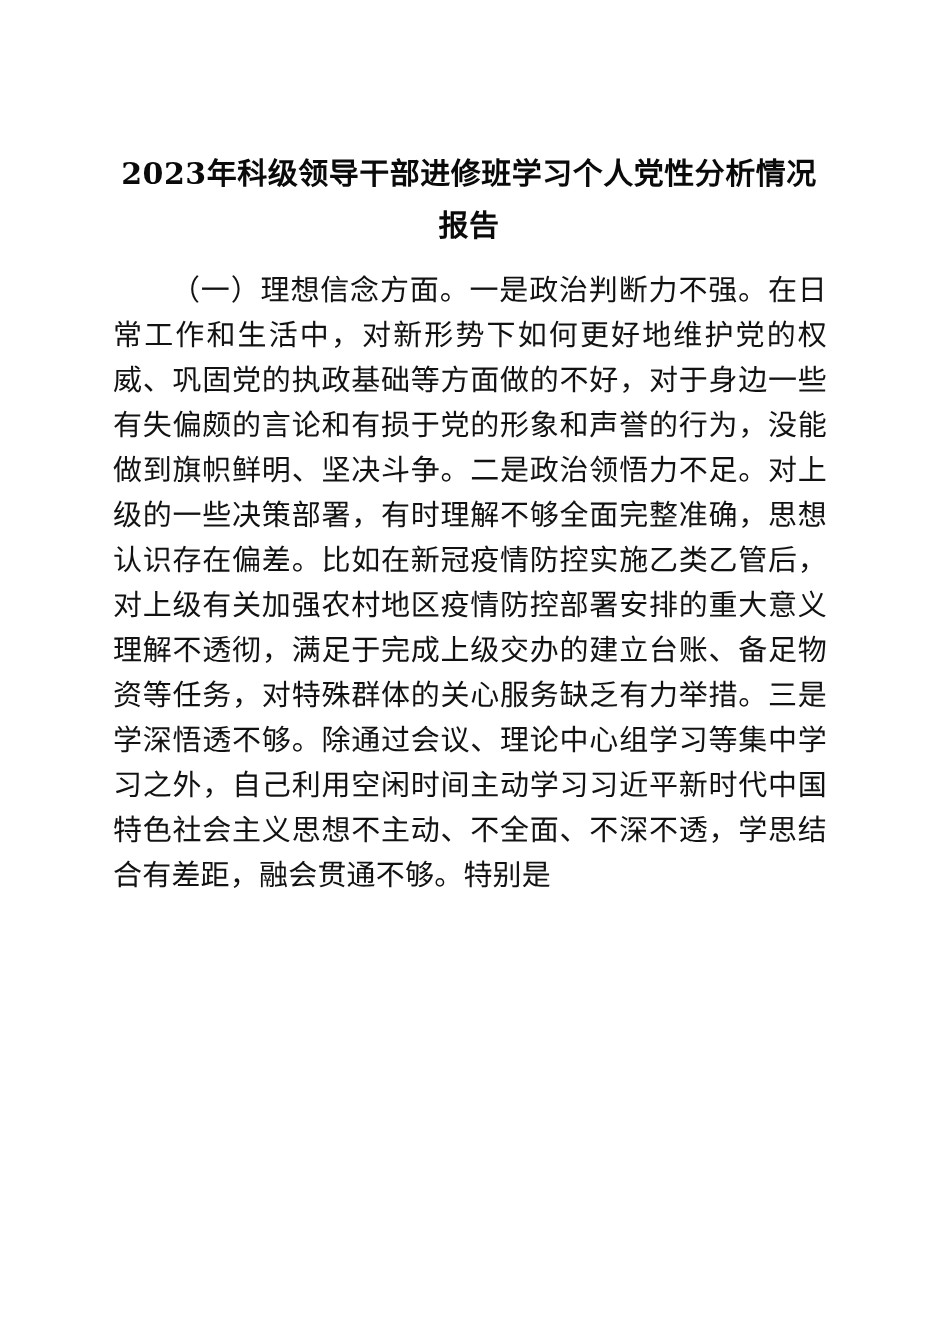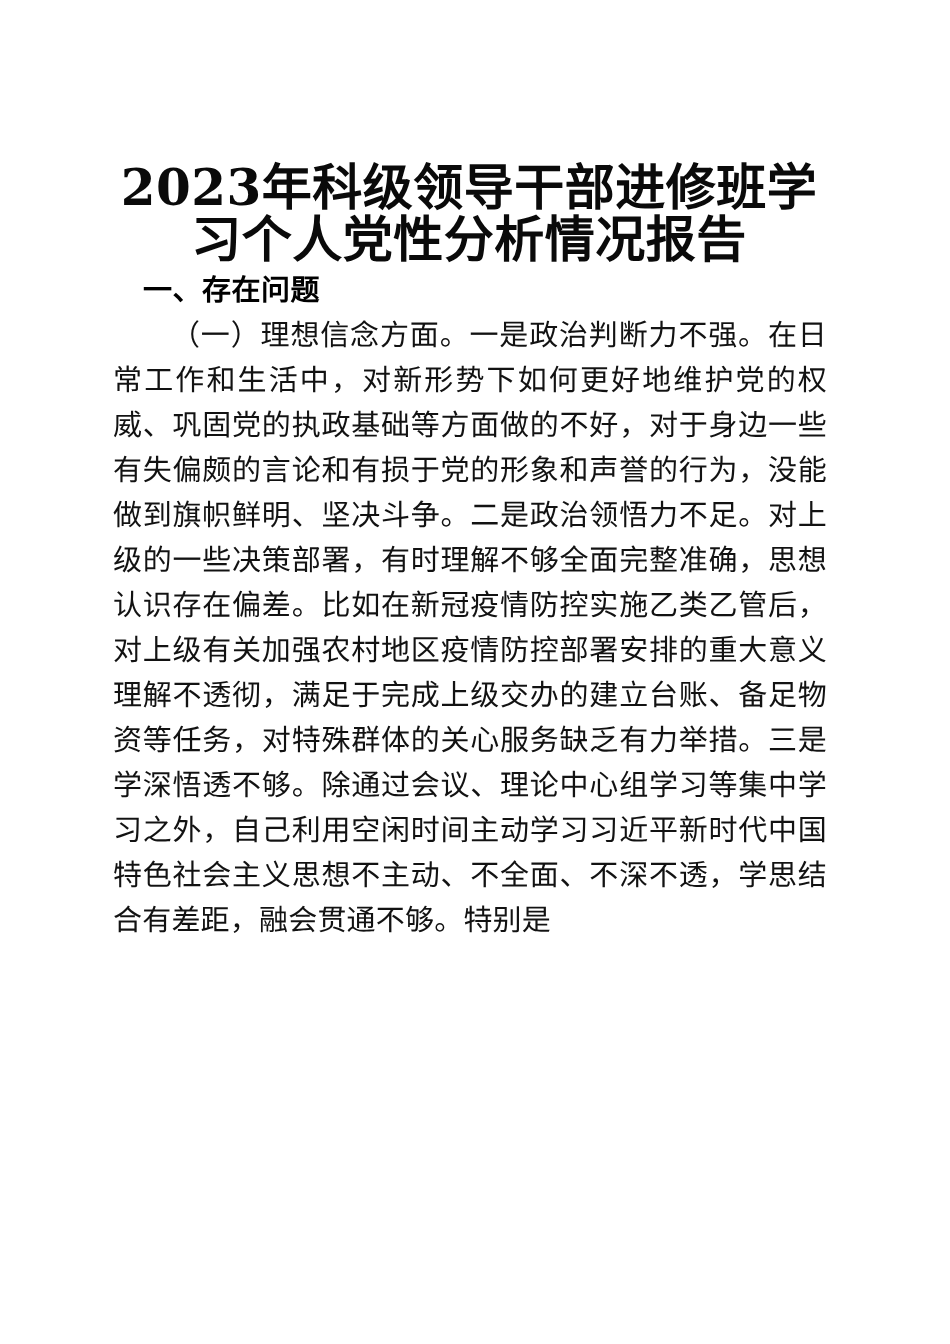--- a/index.html
+++ b/index.html
@@ -27,21 +27,21 @@
 
   
   .doc-title {
     position: absolute;
     top: 128px;
     left: 113px;
     width: 712px;
     text-align: center;
     font-family: "DejaVu Serif", "Liberation Serif", serif;
     font-weight: 700;
-    font-size: 50px;
+    font-size: 30px;
     line-height: 52px;
     letter-spacing: 0.5px;
     color: #0a0a0a;
   }
 
   
   .doc-body {
     position: absolute;
     top: 268px;
     left: 113px;
@@ -80,19 +80,18 @@
 </head>
 <body>
 
 <div class="page">
 
   <h1 class="doc-title">2023年科级领导干部进修班学习个人党性分析情况报告</h1>
 
   <div class="doc-body">
 
 
-    <h2 class="heading">一、存在问题</h2>
 
     <p class="para indent">（一）理想信念方面。一是政治判断力不强。在日常工作和生活中，对新形势下如何更好地维护党的权威、巩固党的执政基础等方面做的不好，对于身边一些有失偏颇的言论和有损于党的形象和声誉的行为，没能做到旗帜鲜明、坚决斗争。二是政治领悟力不足。对上级的一些决策部署，有时理解不够全面完整准确，思想认识存在偏差。比如在新冠疫情防控实施乙类乙管后，对上级有关加强农村地区疫情防控部署安排的重大意义理解不透彻，满足于完成上级交办的建立台账、备足物资等任务，对特殊群体的关心服务缺乏有力举措。三是学深悟透不够。除通过会议、理论中心组学习等集中学习之外，自己利用空闲时间主动学习习近平新时代中国特色社会主义思想不主动、不全面、不深不透，学思结合有差距，融会贯通不够。特别是</p>
 
   </div>
 
 </div>
 
 </body></html>

